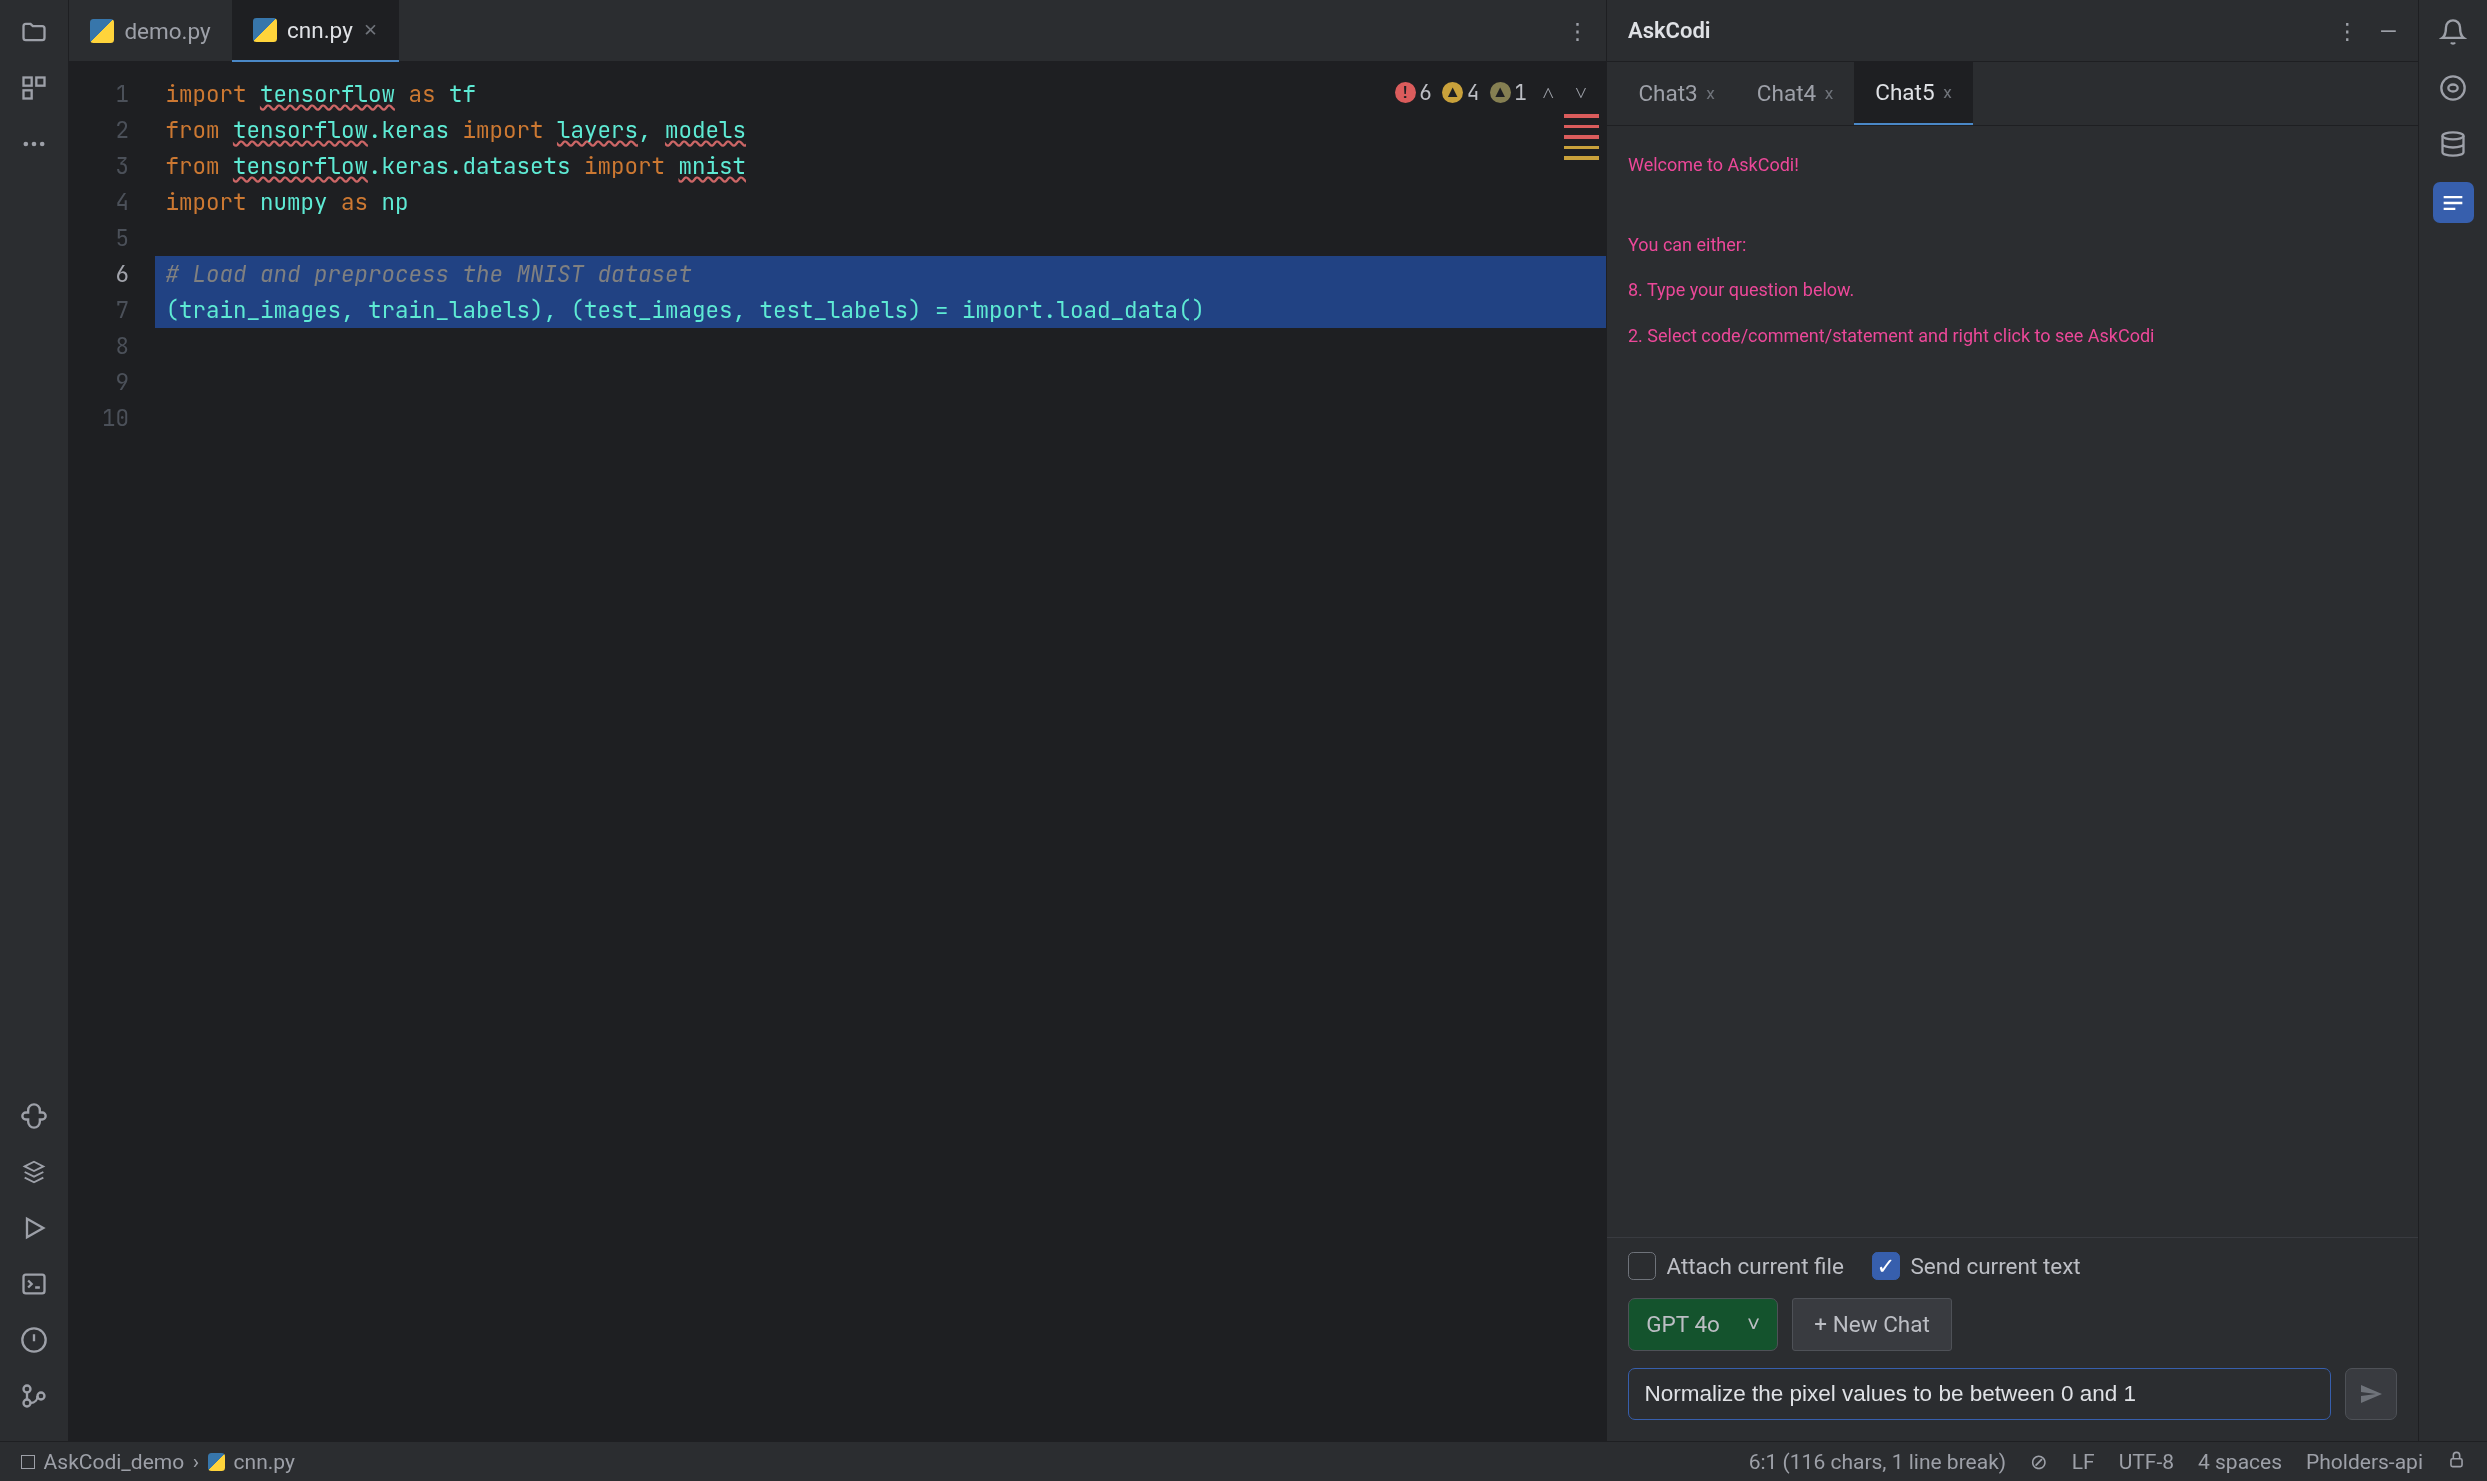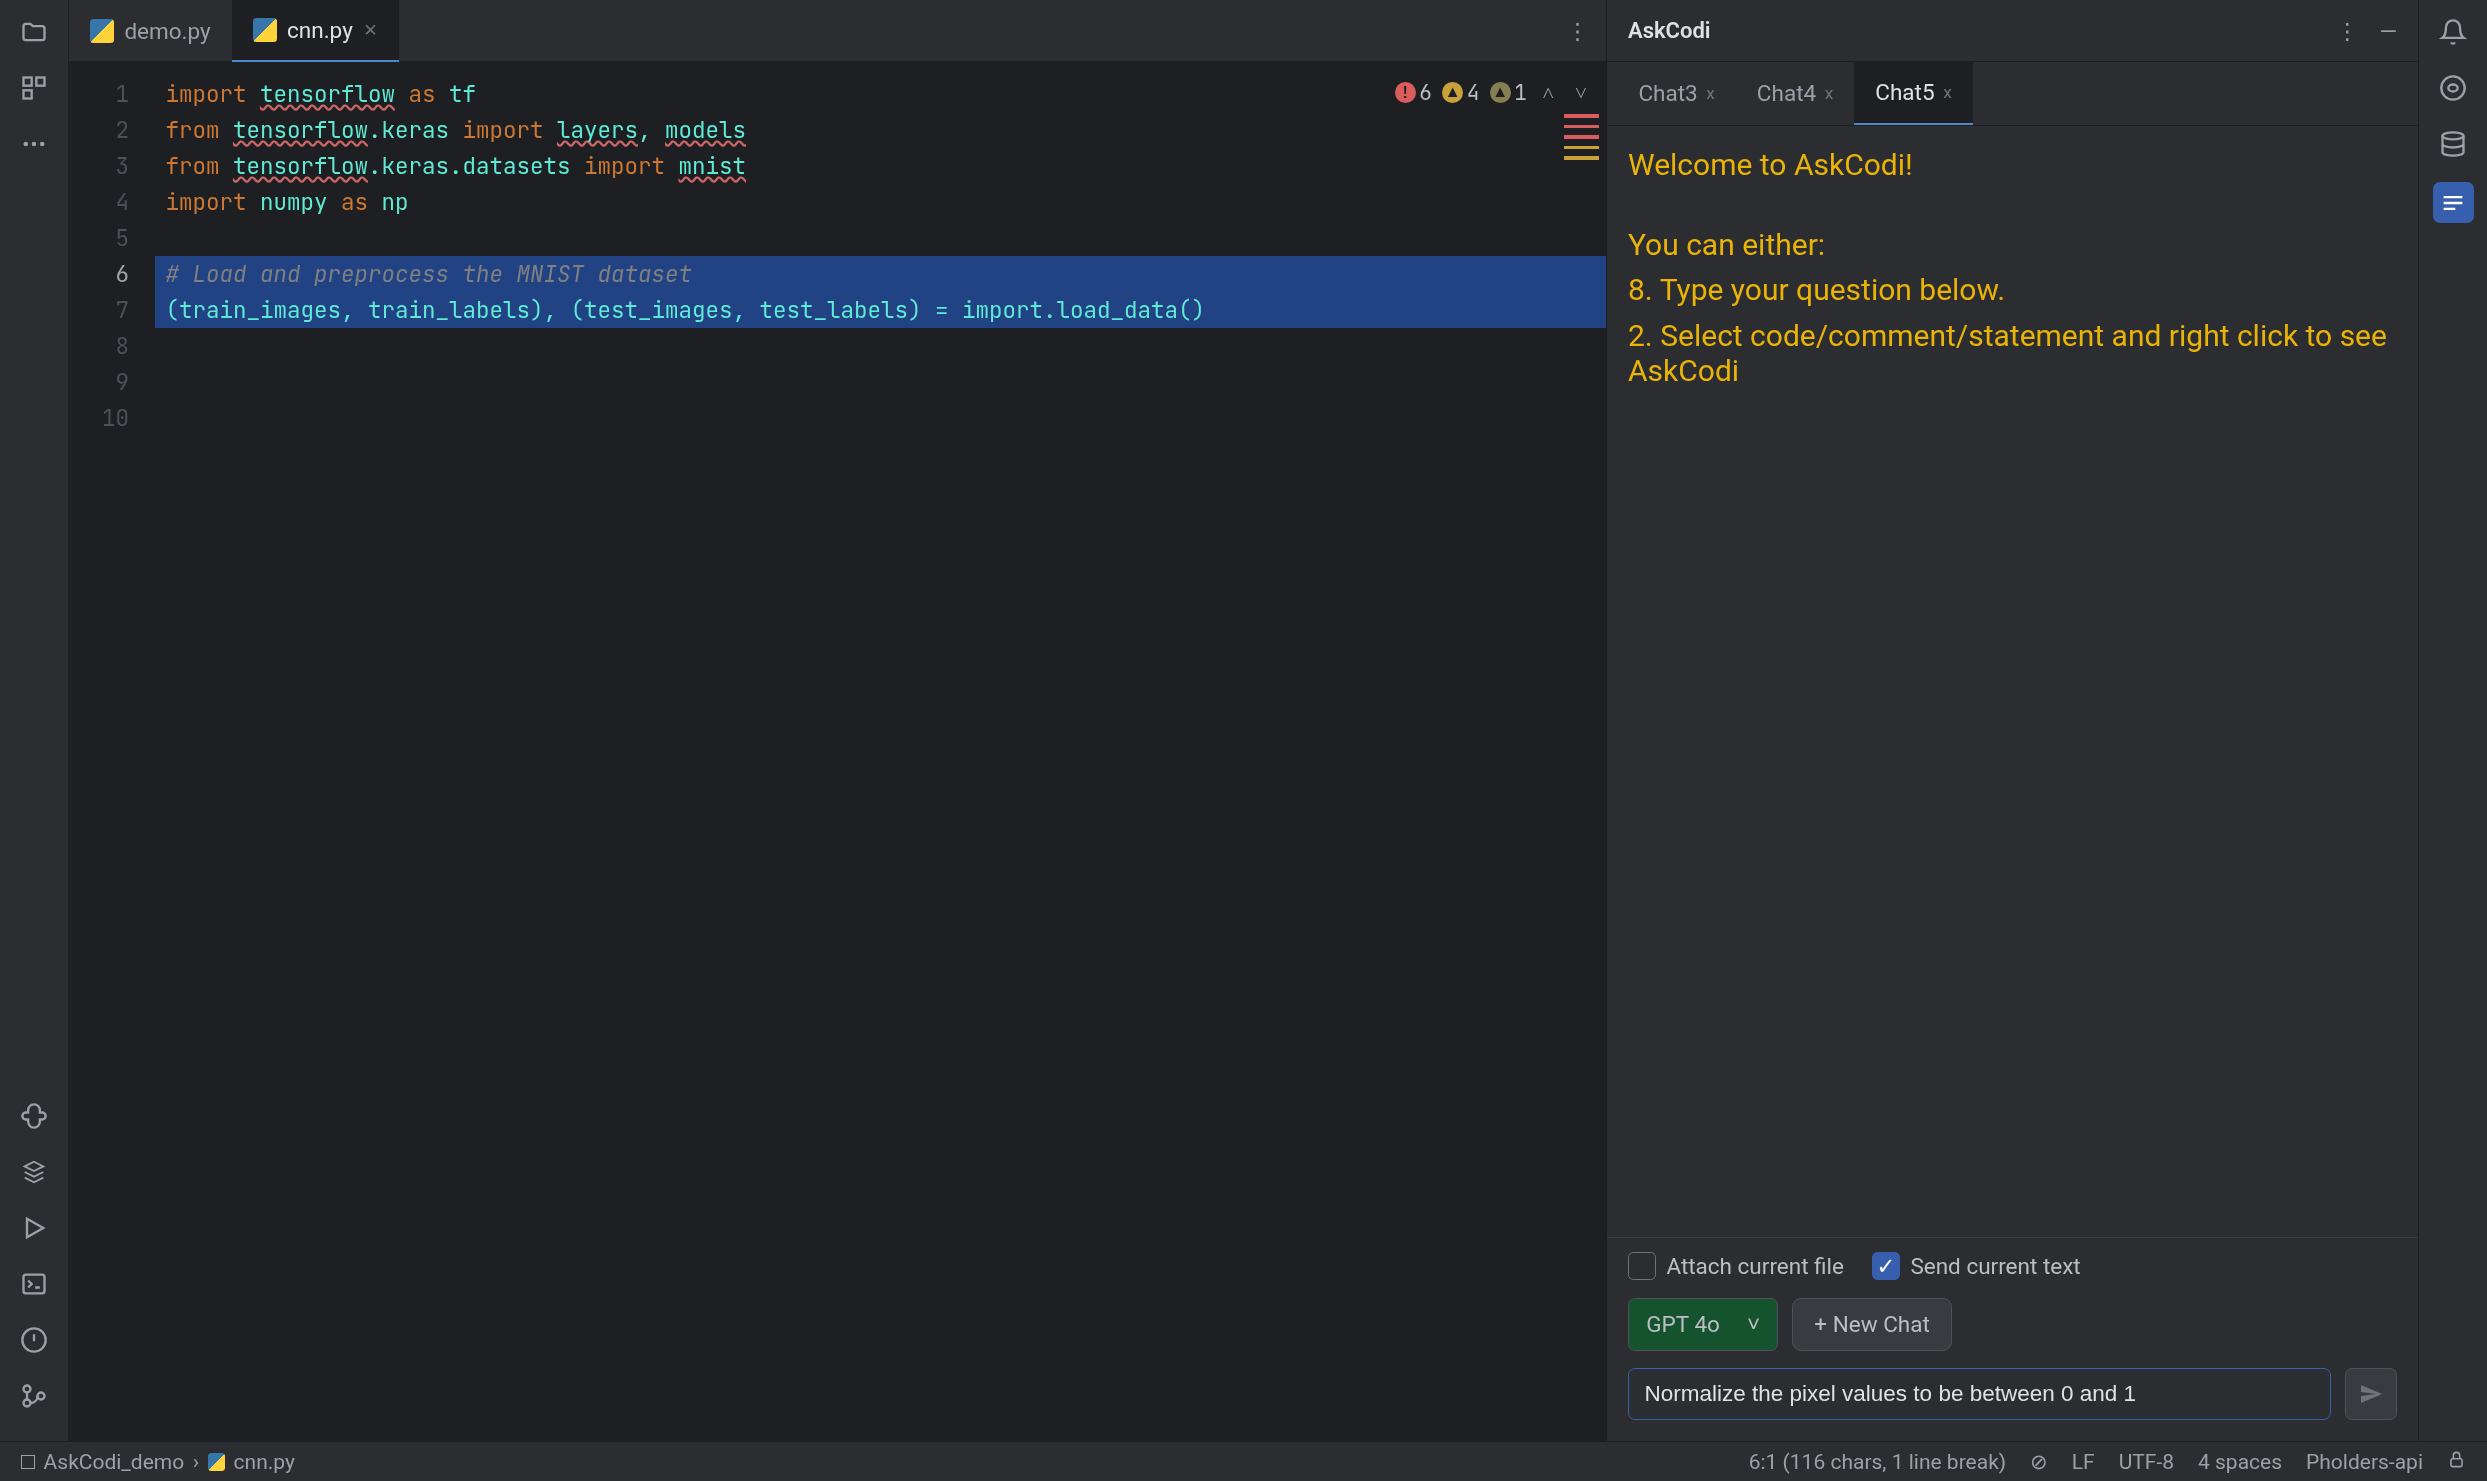--- a/index.html
+++ b/index.html
@@ -174,22 +174,22 @@
 }
 .chat-tab.active {
   color: #dfe1e5;
   border-bottom: 2.6px solid #4a88c7;
   background: #1e1f22;
 }
 .chat-tab-close { font-size: 17.3px; color: #6f737a; }
 .chat-body {
   flex: 1;
   padding: 21px;
-  color: #eab308;
-  font-size: 30px;
+  color: #ec4899;
+  font-size: 18px;
   line-height: 35px;
 }
 .chat-body p { margin-bottom: 10.4px; }
 .chat-bottom {
   padding: 14px 21px 21px 21px;
   border-top: 0.9px solid #393b40;
 }
 .chat-checks {
   display: flex; gap: 28px; margin-bottom: 17.3px;
   align-items: flex-start;
@@ -209,21 +209,21 @@
   background: #14532d;
   border: 0.9px solid #4e5157;
   border-radius: 7px;
   padding: 12px 17.3px;
   display: flex; gap: 27px;
   cursor: pointer;
 }
 .new-chat-btn {
   background: #393b40;
   border: 0.9px solid #4e5157;
-  border-radius: 9px;
+  border-radius: 3px;
   padding: 12px 21px;
   cursor: pointer;
 }
 .chat-input-row {
   display: flex; gap: 14px;
 }
 .chat-input {
   flex: 1;
   background: #2b2d30;
   border: 1.7px solid #375fad;

